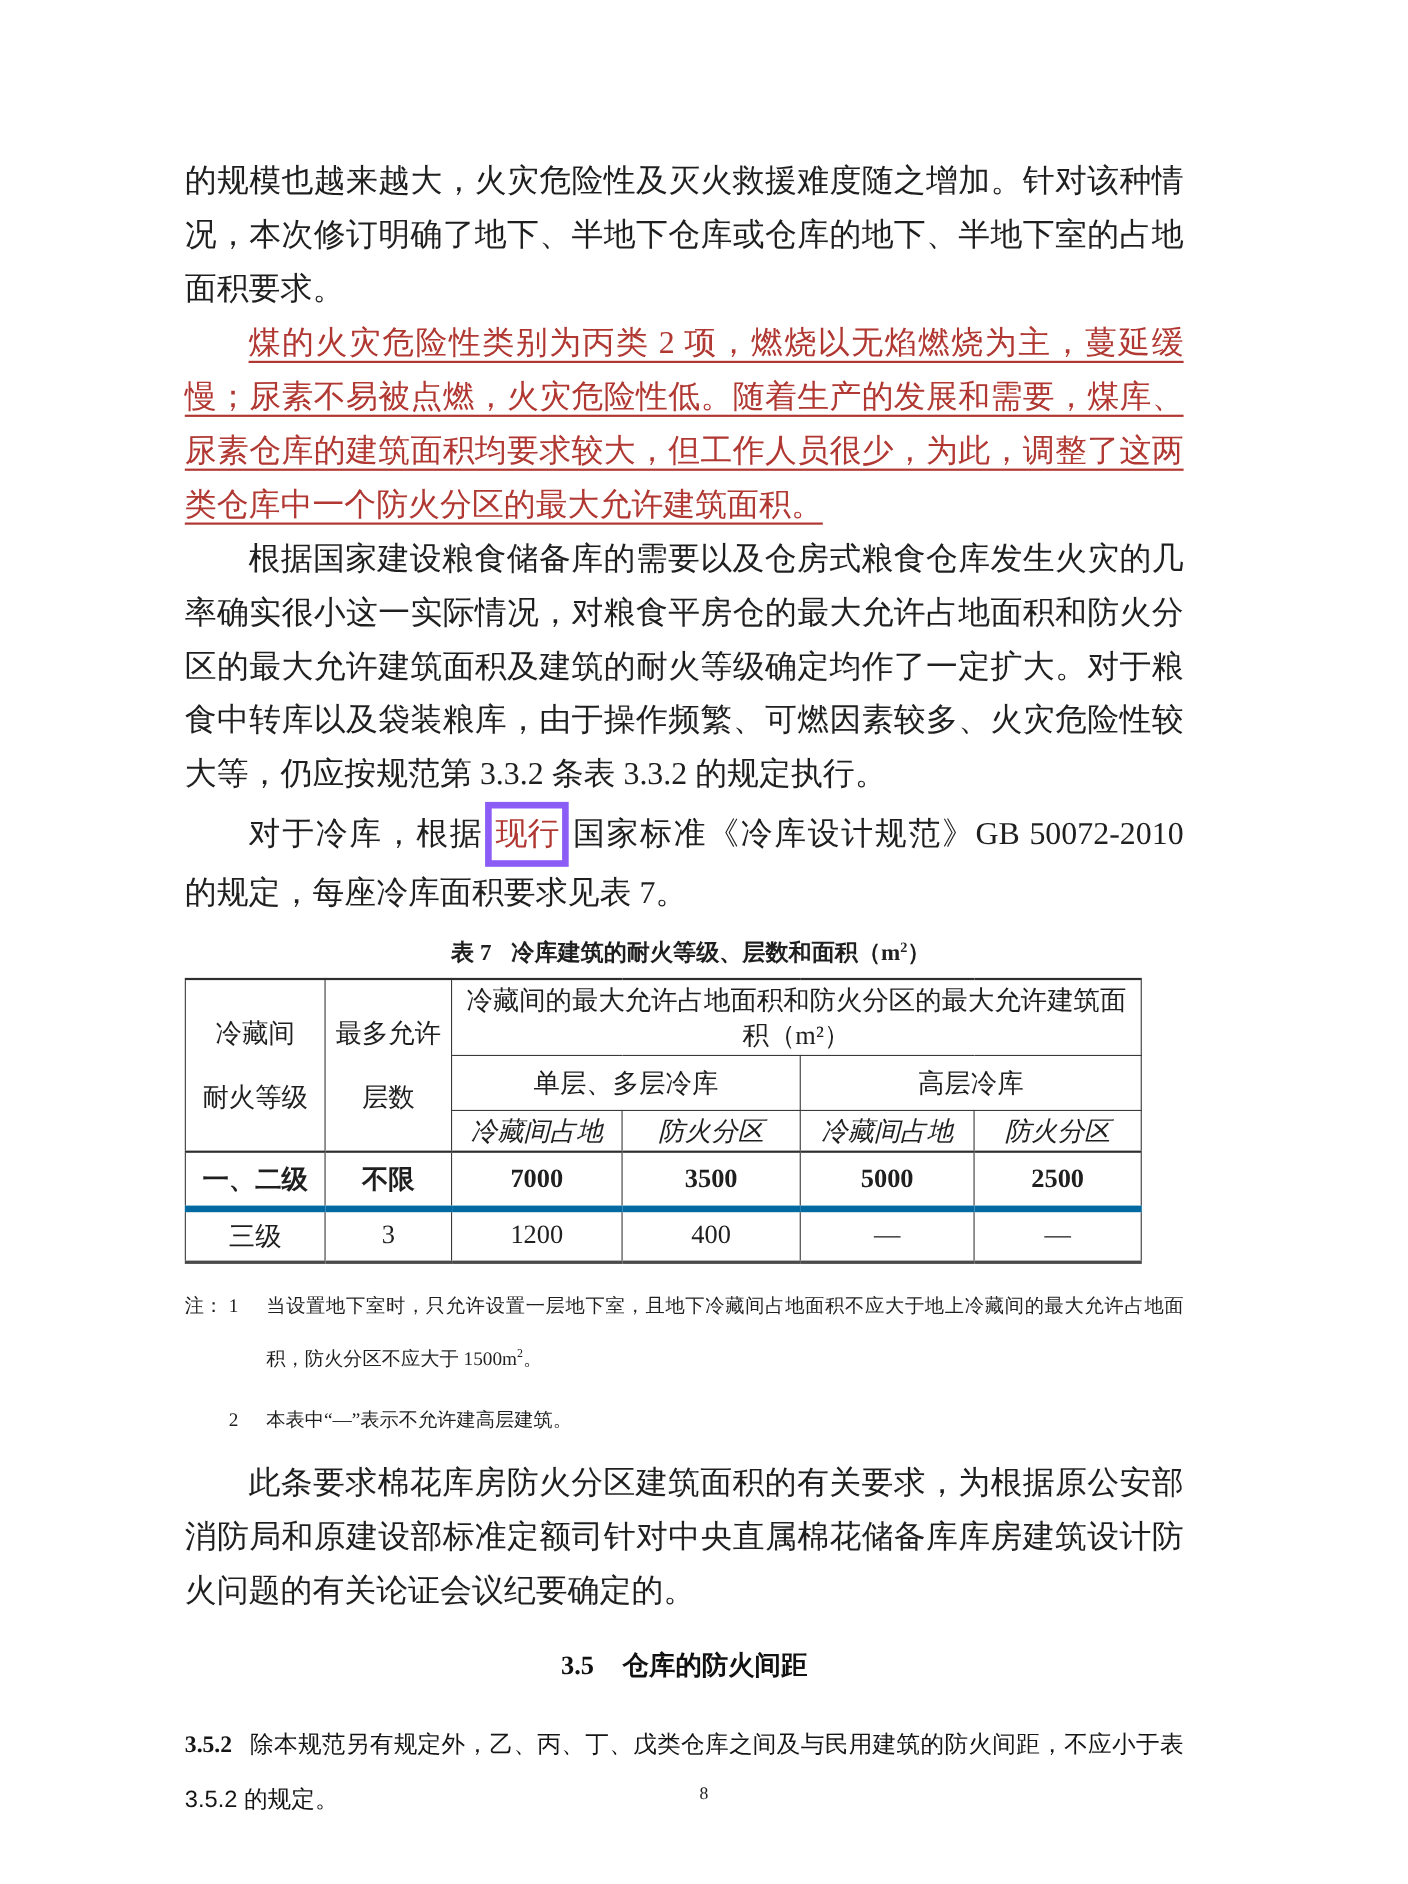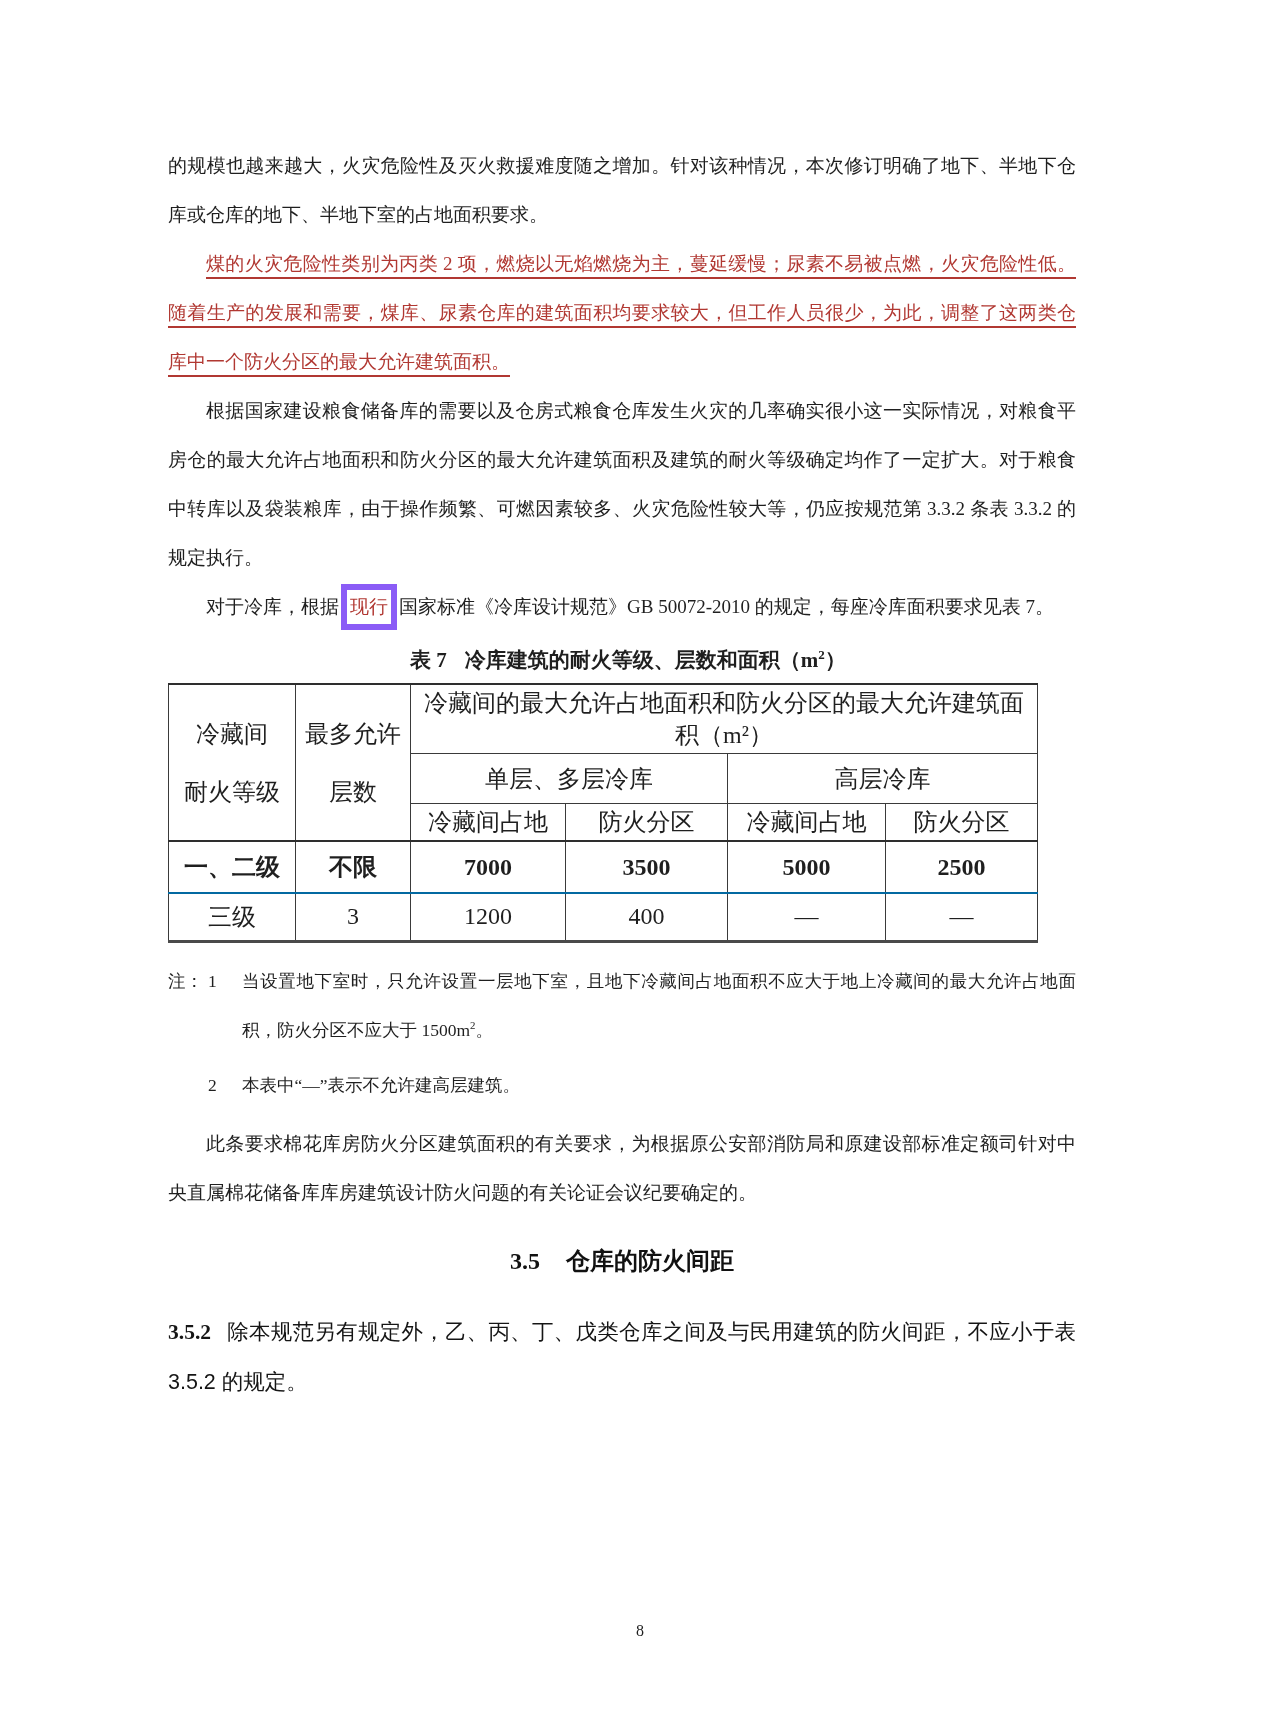--- a/index.html
+++ b/index.html
@@ -8,21 +8,21 @@
     width: 1280px; height: 1713px;
     font-family: "Liberation Serif", "DejaVu Serif", serif;
     color: var(--text, #1f1f1f);
     position: relative;
     overflow: hidden;
   }
   .content {
     padding: 141px 204px 0 168px; 
   }
   p.body-text {
-    font-size: 19px;
+    font-size: 29px;
     line-height: 49px;
     text-align: justify;
   }
   p.indent { text-indent: 2em; }
   .red-revision {
     color: var(--revision-red, #b13832);
     text-decoration: underline;
     text-decoration-color: var(--revision-red, #b13832);
     text-decoration-thickness: 1.5px;
     text-underline-offset: 7px;
@@ -54,23 +54,23 @@
   }
   table.t7 td {
     border: 1px solid #3a3a3a;
     text-align: center;
     vertical-align: middle;
     padding: 2px 4px;
   }
   table.t7 { border-top: 2px solid #2e2e2e; }
   table.t7 tr.hdr1 td { height: 47px; }
   table.t7 tr.hdr2 td { height: 50px; }
-  table.t7 tr.hdr3 td { height: 36px; }
+  table.t7 tr.hdr3 td { height: 36px; font-style: italic; }
   table.t7 tr.data1 td { height: 52px; border-top: 2.5px solid #2e2e2e; font-weight: bold; }
-  table.t7 tr.data2 td { height: 48px; border-top: 2px solid #0369a1; border-bottom: 3.5px solid #4a4a4a; }
+  table.t7 tr.data2 td { height: 48px; border-top: 6px solid #0369a1; border-bottom: 3.5px solid #4a4a4a; }
   td.two-line div { line-height: 30px; }
   td.two-line div + div { margin-top: 28px; }
   
   .notes { margin-top: 16px; font-size: 17.5px; }
   .note-row { display: flex; line-height: 44px; text-align: justify; }
   .note-label { width: 40px; flex: 0 0 auto; }
   .note-spacer { width: 40px; flex: 0 0 auto; }
   .note-num { width: 34px; flex: 0 0 auto; }
   .note-body { flex: 1 1 auto; }
   .note-gap { margin-top: 12px; }

